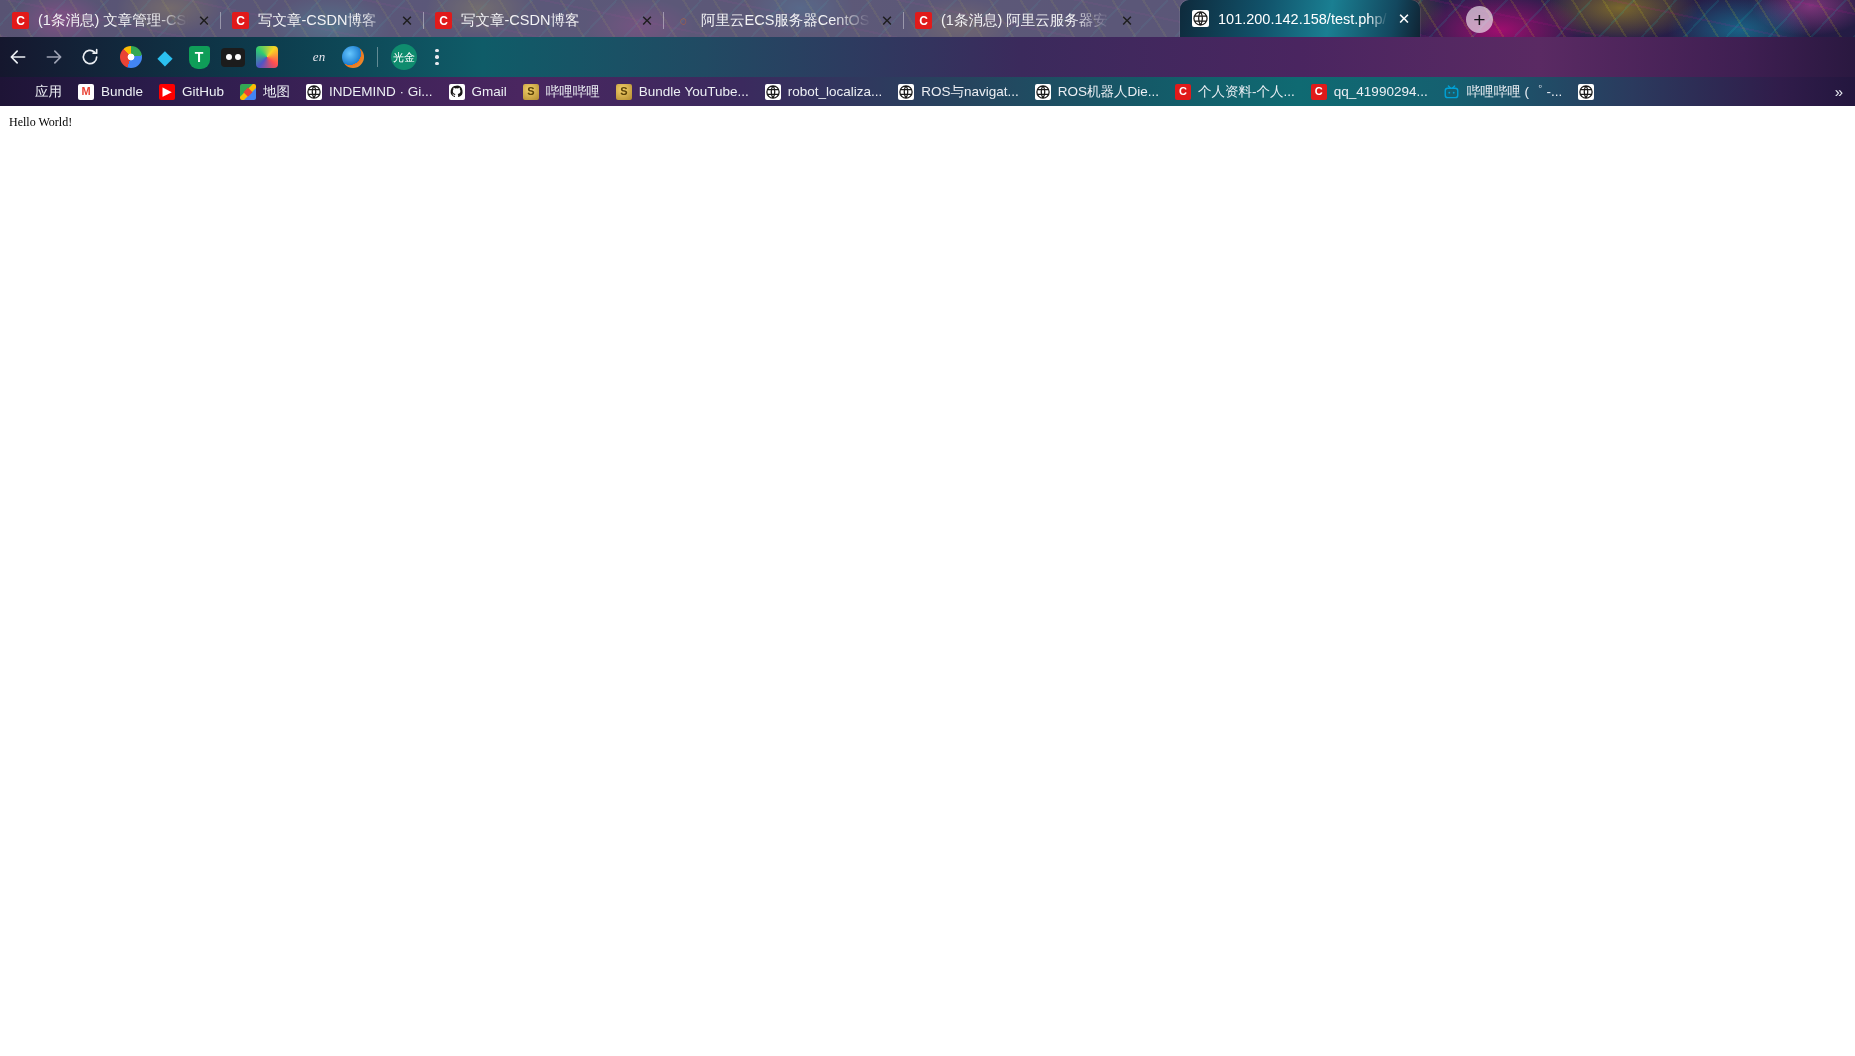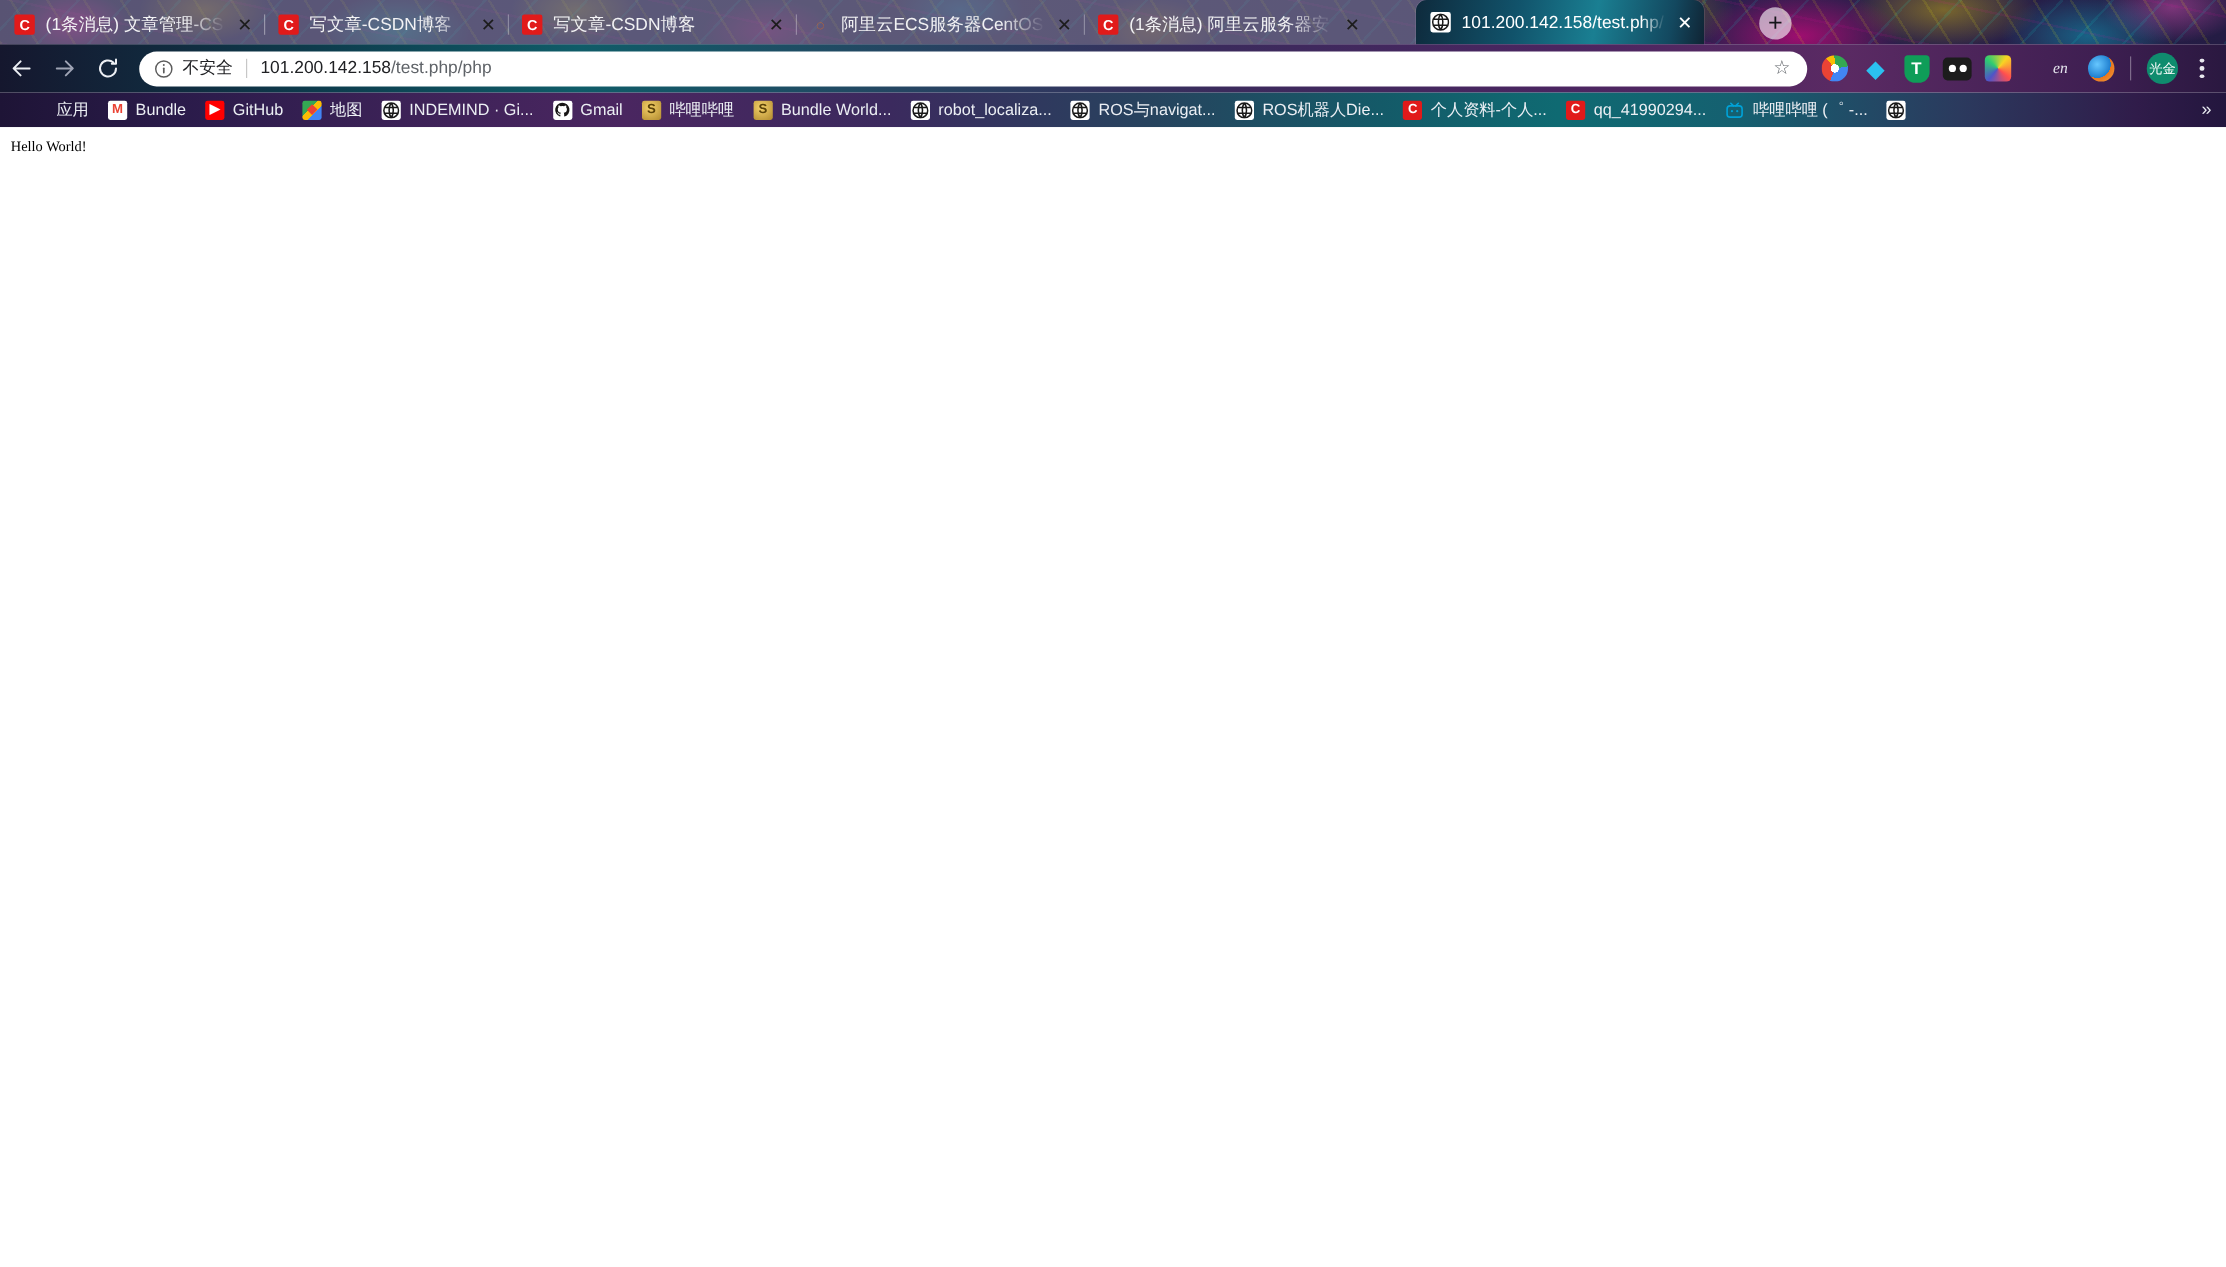--- a/index.html
+++ b/index.html
@@ -177,21 +177,21 @@
   .kebab { width: 28px;height:28px;display:flex;flex-direction:column;align-items:center;justify-content:center;gap:3px;margin-right:4px;}
   .kebab i { width:3.5px;height:3.5px;border-radius:50%;background:#e9e9ef;display:block; }
 
   
   .bookmarks {
     height: 29px; width: 100%;
     display: flex; align-items: center;
     background: linear-gradient(90deg,#1e1436 0%,#2a1b4a 8%,#3c2257 18%,#4a2660 28%,#3b2a5e 40%,#26445e 52%,#145a68 62%,#0f6a72 70%,#156070 78%,#2b3a5e 88%,#301c4a 96%,#23163e 100%);
     color: #eceff4;
     font-size: 13.5px;
-    padding-left: 16px;
+    padding-left: 4px;
     overflow: hidden;
     white-space: nowrap;
   }
   .bm {
     display: inline-flex; align-items: center;
     height: 24px; padding: 0 7px; margin: 0 1px;
     border-radius: 4px; flex: 0 0 auto;
   }
   .bm .bmico {
     width: 16px; height: 16px; margin-right: 7px; flex: 0 0 auto;
@@ -302,33 +302,20 @@
       </svg>
     </div>
 
     <div class="navbtn">
       <svg width="20" height="20" viewBox="0 0 24 24" aria-hidden="true">
         <path d="M20 12 a8 8 0 1 1 -2.6 -5.9" fill="none" stroke="#eceff4" stroke-width="2" stroke-linecap="round"></path>
         <path d="M20 3.2 L20 7.4 L15.8 7.4" fill="none" stroke="#eceff4" stroke-width="2" stroke-linecap="round" stroke-linejoin="round"></path>
       </svg>
     </div>
 
-    <div class="omnibox">
-      <span class="om-info">
-        <svg width="17" height="17" viewBox="0 0 24 24" aria-hidden="true">
-          <circle cx="12" cy="12" r="9.5" fill="none" stroke="#5c5c5c" stroke-width="1.7"></circle>
-          <circle cx="12" cy="7.4" r="1.15" fill="#5c5c5c"></circle>
-          <rect x="11" y="10.2" width="2" height="7" rx="1" fill="#5c5c5c"></rect>
-        </svg>
-      </span>
-      <span class="om-secLabel">不安全</span>
-      <span class="om-divider"></span>
-      <span class="om-url"><span>101.200.142.158</span><span class="dim">/test.php/php</span></span>
-      <span class="om-star">☆</span>
-    </div>
 
     <div class="ext-tray">
       <span class="ext">
           <span class="ext-chrome"></span>
         </span>
       <span class="ext ext-diamond">◆</span>
       <span class="ext">
           <span class="ext-thunder" style="display:flex;align-items:center;justify-content:center;">T</span>
         </span>
       <span class="ext">
@@ -406,21 +393,21 @@
       <span class="bmtxt">Gmail</span>
     </span>
 
     <span class="bm">
       <span class="bmico ico-coin">S</span>
       <span class="bmtxt">哔哩哔哩</span>
     </span>
 
     <span class="bm">
       <span class="bmico ico-coin">S</span>
-      <span class="bmtxt">Bundle World...</span>
+      <span class="bmtxt">Bundle YouTube...</span>
     </span>
 
     <span class="bm">
       <span class="bmico ico-globe">
         <svg width="14" height="14" viewBox="0 0 24 24">
             <circle cx="12" cy="12" r="11" fill="#fff"></circle>
             <path d="M12 1.5a10.5 10.5 0 1 0 0 21 10.5 10.5 0 0 0 0-21Z M3 8h18 M3 16h18 M12 1.5c-4 5-4 15 0 21 M12 1.5c4 5 4 15 0 21" fill="none" stroke="#1a1a1a" stroke-width="2.2"></path>
           </svg>
       </span>
       <span class="bmtxt">robot_localiza...</span>

